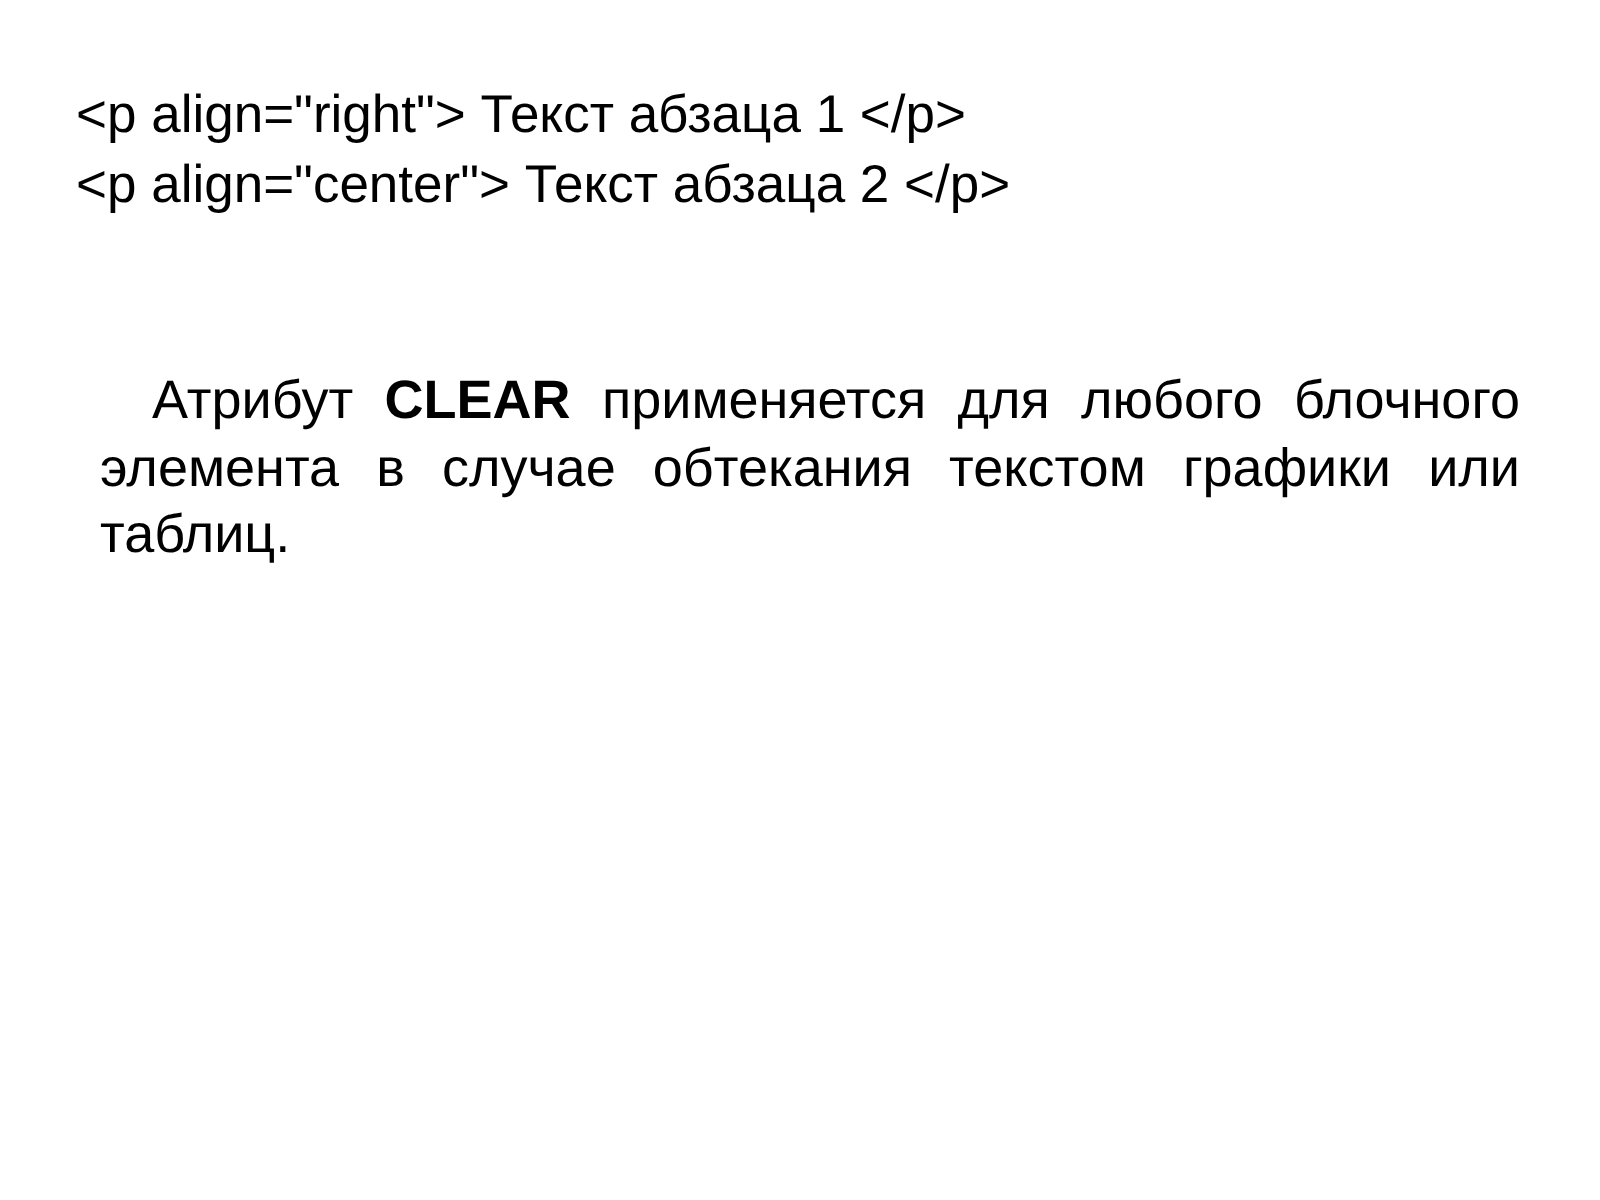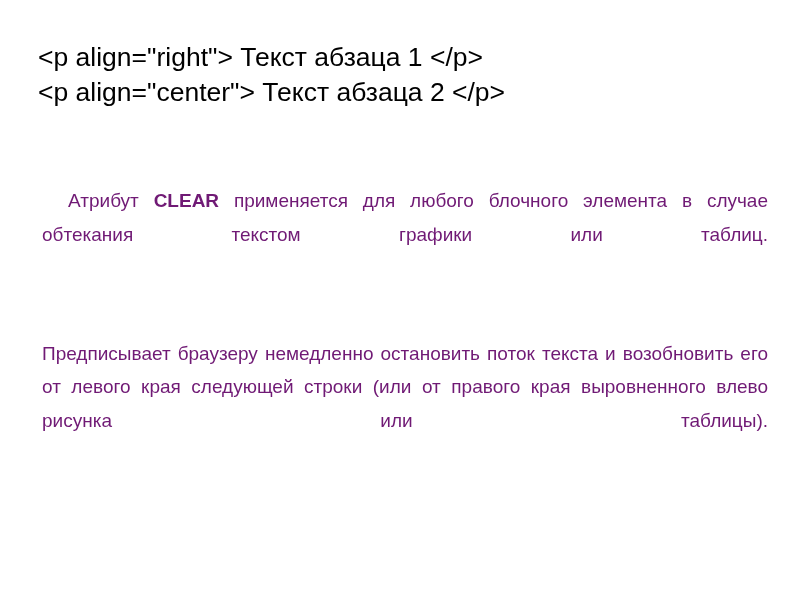--- a/index.html
+++ b/index.html
@@ -42,27 +42,27 @@
     line-height: 35px;
     font-weight: 400;
     text-align: left;
     white-space: pre;
     letter-spacing: 0px;
     color: #000000;
   }
 
   
   .body-para {
-    font-size: 19px;
+    font-size: 27px;
     line-height: 33.5px;
     font-weight: 400;
     text-align: justify;
     text-justify: inter-word;
-    color: #701a75;
-    margin: 4px;
+    color: #000000;
+    margin: 12px;
     padding: 0;
     hyphens: none;
   }
   .body-para.indented {
     text-indent: 26px;
   }
 
   
   .para-2 {
     margin-top: 74px;
@@ -88,16 +88,15 @@
 <div class="slide">
   <div class="content">
 
     <div class="code-block">
       <span class="code-line">&lt;p align="right"&gt; Текст абзаца 1 &lt;/p&gt;</span>
       <span class="code-line">&lt;p align="center"&gt; Текст абзаца 2 &lt;/p&gt;</span>
     </div>
 
     <p class="body-para indented para-2"><span>Атрибут</span> <span class="strong-term">CLEAR</span> <span>применяется для любого блочного элемента в случае обтекания текстом графики или таблиц.</span></p>
 
-    <p class="body-para para-3">Предписывает браузеру немедленно остановить поток текста и возобновить его от левого края следующей строки (или от правого края выровненного влево рисунка или таблицы).</p>
 
   </div>
 </div>
 
 </body></html>

